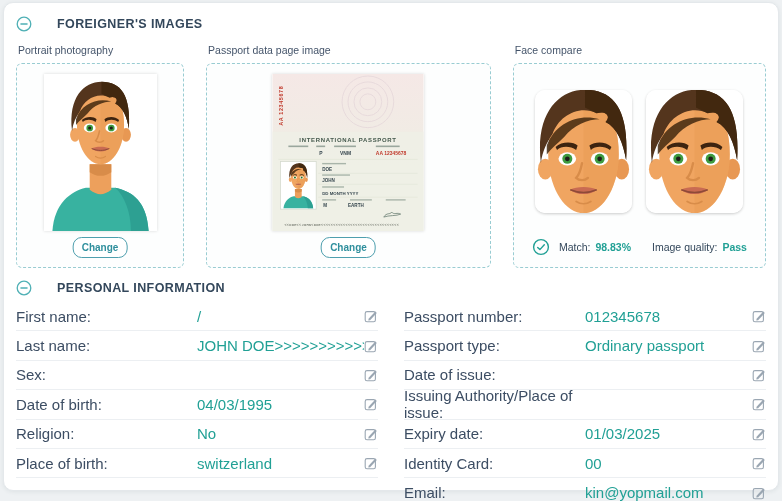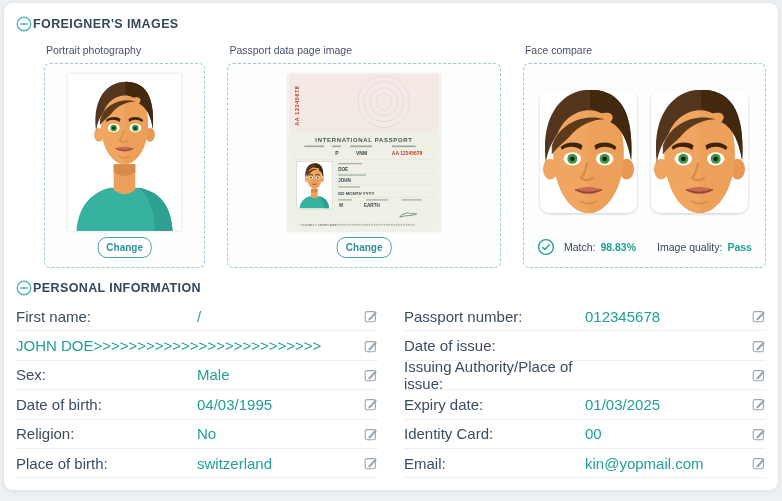--- a/index.html
+++ b/index.html
@@ -9,26 +9,26 @@
     font-family:"Liberation Sans", sans-serif;
     -webkit-font-smoothing:antialiased;
     overflow:hidden;
   }
   .card{
     position:absolute;left:3px;top:2px;right:3px;height:489px;
     background:#ffffff;border:1px solid #e4e8eb;border-radius:10px;
     box-shadow:0 1px 4px rgba(40,60,70,.08);
     padding:10px 12px 0;box-sizing:border-box;
   }
-  .sec-header{display:flex;align-items:center;gap:1px;height:22px;}
+  .sec-header{display:flex;align-items:center;gap:25px;height:22px;}
   .sec-title{font-size:12.5px;font-weight:700;color:#33475b;letter-spacing:.4px;}
   .collapse-btn{width:16px;height:16px;display:inline-flex;cursor:pointer;}
 
   .img-row{display:flex;margin-top:4px;}
-  .img-col1{width:170px;margin-right:22px;margin-left:28px;}
+  .img-col1{width:170px;margin-right:22px;}
   .img-col2{width:288px;margin-right:22px;}
   .img-col3{width:256px;}
   .col-label{font-size:10.5px;color:#44546a;margin:5px 0 7px 2px;}
   .upload-box{
     border:1px dashed #99ccd2;border-radius:6px;height:205px;
     position:relative;background:#fdfefe;box-sizing:border-box;
   }
   .portrait-img{
     display:block;width:113px;height:157px;margin:10px auto 0;
     background:#fff;box-shadow:0 0 3px rgba(0,0,0,.15);
@@ -228,30 +228,30 @@
   <div class="f-row">
     <span class="f-label">First name:</span>
     <span class="f-value">/</span>
     <svg class="edit-ic" viewBox="0 0 14 14">
       <rect x="1.2" y="2.6" width="10.2" height="10.2" rx="1.8" fill="none" stroke="#9aa6b2" stroke-width="1.1"></rect>
       <path d="M4.6 9.7 L11.3 2.6 L12.8 4.1 L6.1 11.2 L4.3 11.5 Z" fill="#9aa6b2"></path>
     </svg>
   </div>
 
   <div class="f-row">
+    <span class="f-label">Last name:</span>
     <span class="f-value">JOHN DOE&gt;&gt;&gt;&gt;&gt;&gt;&gt;&gt;&gt;&gt;&gt;&gt;&gt;&gt;&gt;&gt;&gt;&gt;&gt;&gt;&gt;&gt;&gt;&gt;&gt;&gt;</span>
     <svg class="edit-ic" viewBox="0 0 14 14">
       <rect x="1.2" y="2.6" width="10.2" height="10.2" rx="1.8" fill="none" stroke="#9aa6b2" stroke-width="1.1"></rect>
       <path d="M4.6 9.7 L11.3 2.6 L12.8 4.1 L6.1 11.2 L4.3 11.5 Z" fill="#9aa6b2"></path>
     </svg>
   </div>
 
   <div class="f-row">
     <span class="f-label">Sex:</span>
-    <span class="f-value">Male</span>
     <svg class="edit-ic" viewBox="0 0 14 14">
       <rect x="1.2" y="2.6" width="10.2" height="10.2" rx="1.8" fill="none" stroke="#9aa6b2" stroke-width="1.1"></rect>
       <path d="M4.6 9.7 L11.3 2.6 L12.8 4.1 L6.1 11.2 L4.3 11.5 Z" fill="#9aa6b2"></path>
     </svg>
   </div>
 
   <div class="f-row">
     <span class="f-label">Date of birth:</span>
     <span class="f-value">04/03/1995</span>
     <svg class="edit-ic" viewBox="0 0 14 14">
@@ -282,20 +282,28 @@
       <div id="right-rows">
   <div class="f-row">
     <span class="f-label">Passport number:</span>
     <span class="f-value">012345678</span>
     <svg class="edit-ic" viewBox="0 0 14 14">
       <rect x="1.2" y="2.6" width="10.2" height="10.2" rx="1.8" fill="none" stroke="#9aa6b2" stroke-width="1.1"></rect>
       <path d="M4.6 9.7 L11.3 2.6 L12.8 4.1 L6.1 11.2 L4.3 11.5 Z" fill="#9aa6b2"></path>
     </svg>
   </div>
 
+  <div class="f-row">
+    <span class="f-label">Passport type:</span>
+    <span class="f-value">Ordinary passport</span>
+    <svg class="edit-ic" viewBox="0 0 14 14">
+      <rect x="1.2" y="2.6" width="10.2" height="10.2" rx="1.8" fill="none" stroke="#9aa6b2" stroke-width="1.1"></rect>
+      <path d="M4.6 9.7 L11.3 2.6 L12.8 4.1 L6.1 11.2 L4.3 11.5 Z" fill="#9aa6b2"></path>
+    </svg>
+  </div>
 
   <div class="f-row">
     <span class="f-label">Date of issue:</span>
     <svg class="edit-ic" viewBox="0 0 14 14">
       <rect x="1.2" y="2.6" width="10.2" height="10.2" rx="1.8" fill="none" stroke="#9aa6b2" stroke-width="1.1"></rect>
       <path d="M4.6 9.7 L11.3 2.6 L12.8 4.1 L6.1 11.2 L4.3 11.5 Z" fill="#9aa6b2"></path>
     </svg>
   </div>
 
   <div class="f-row">

